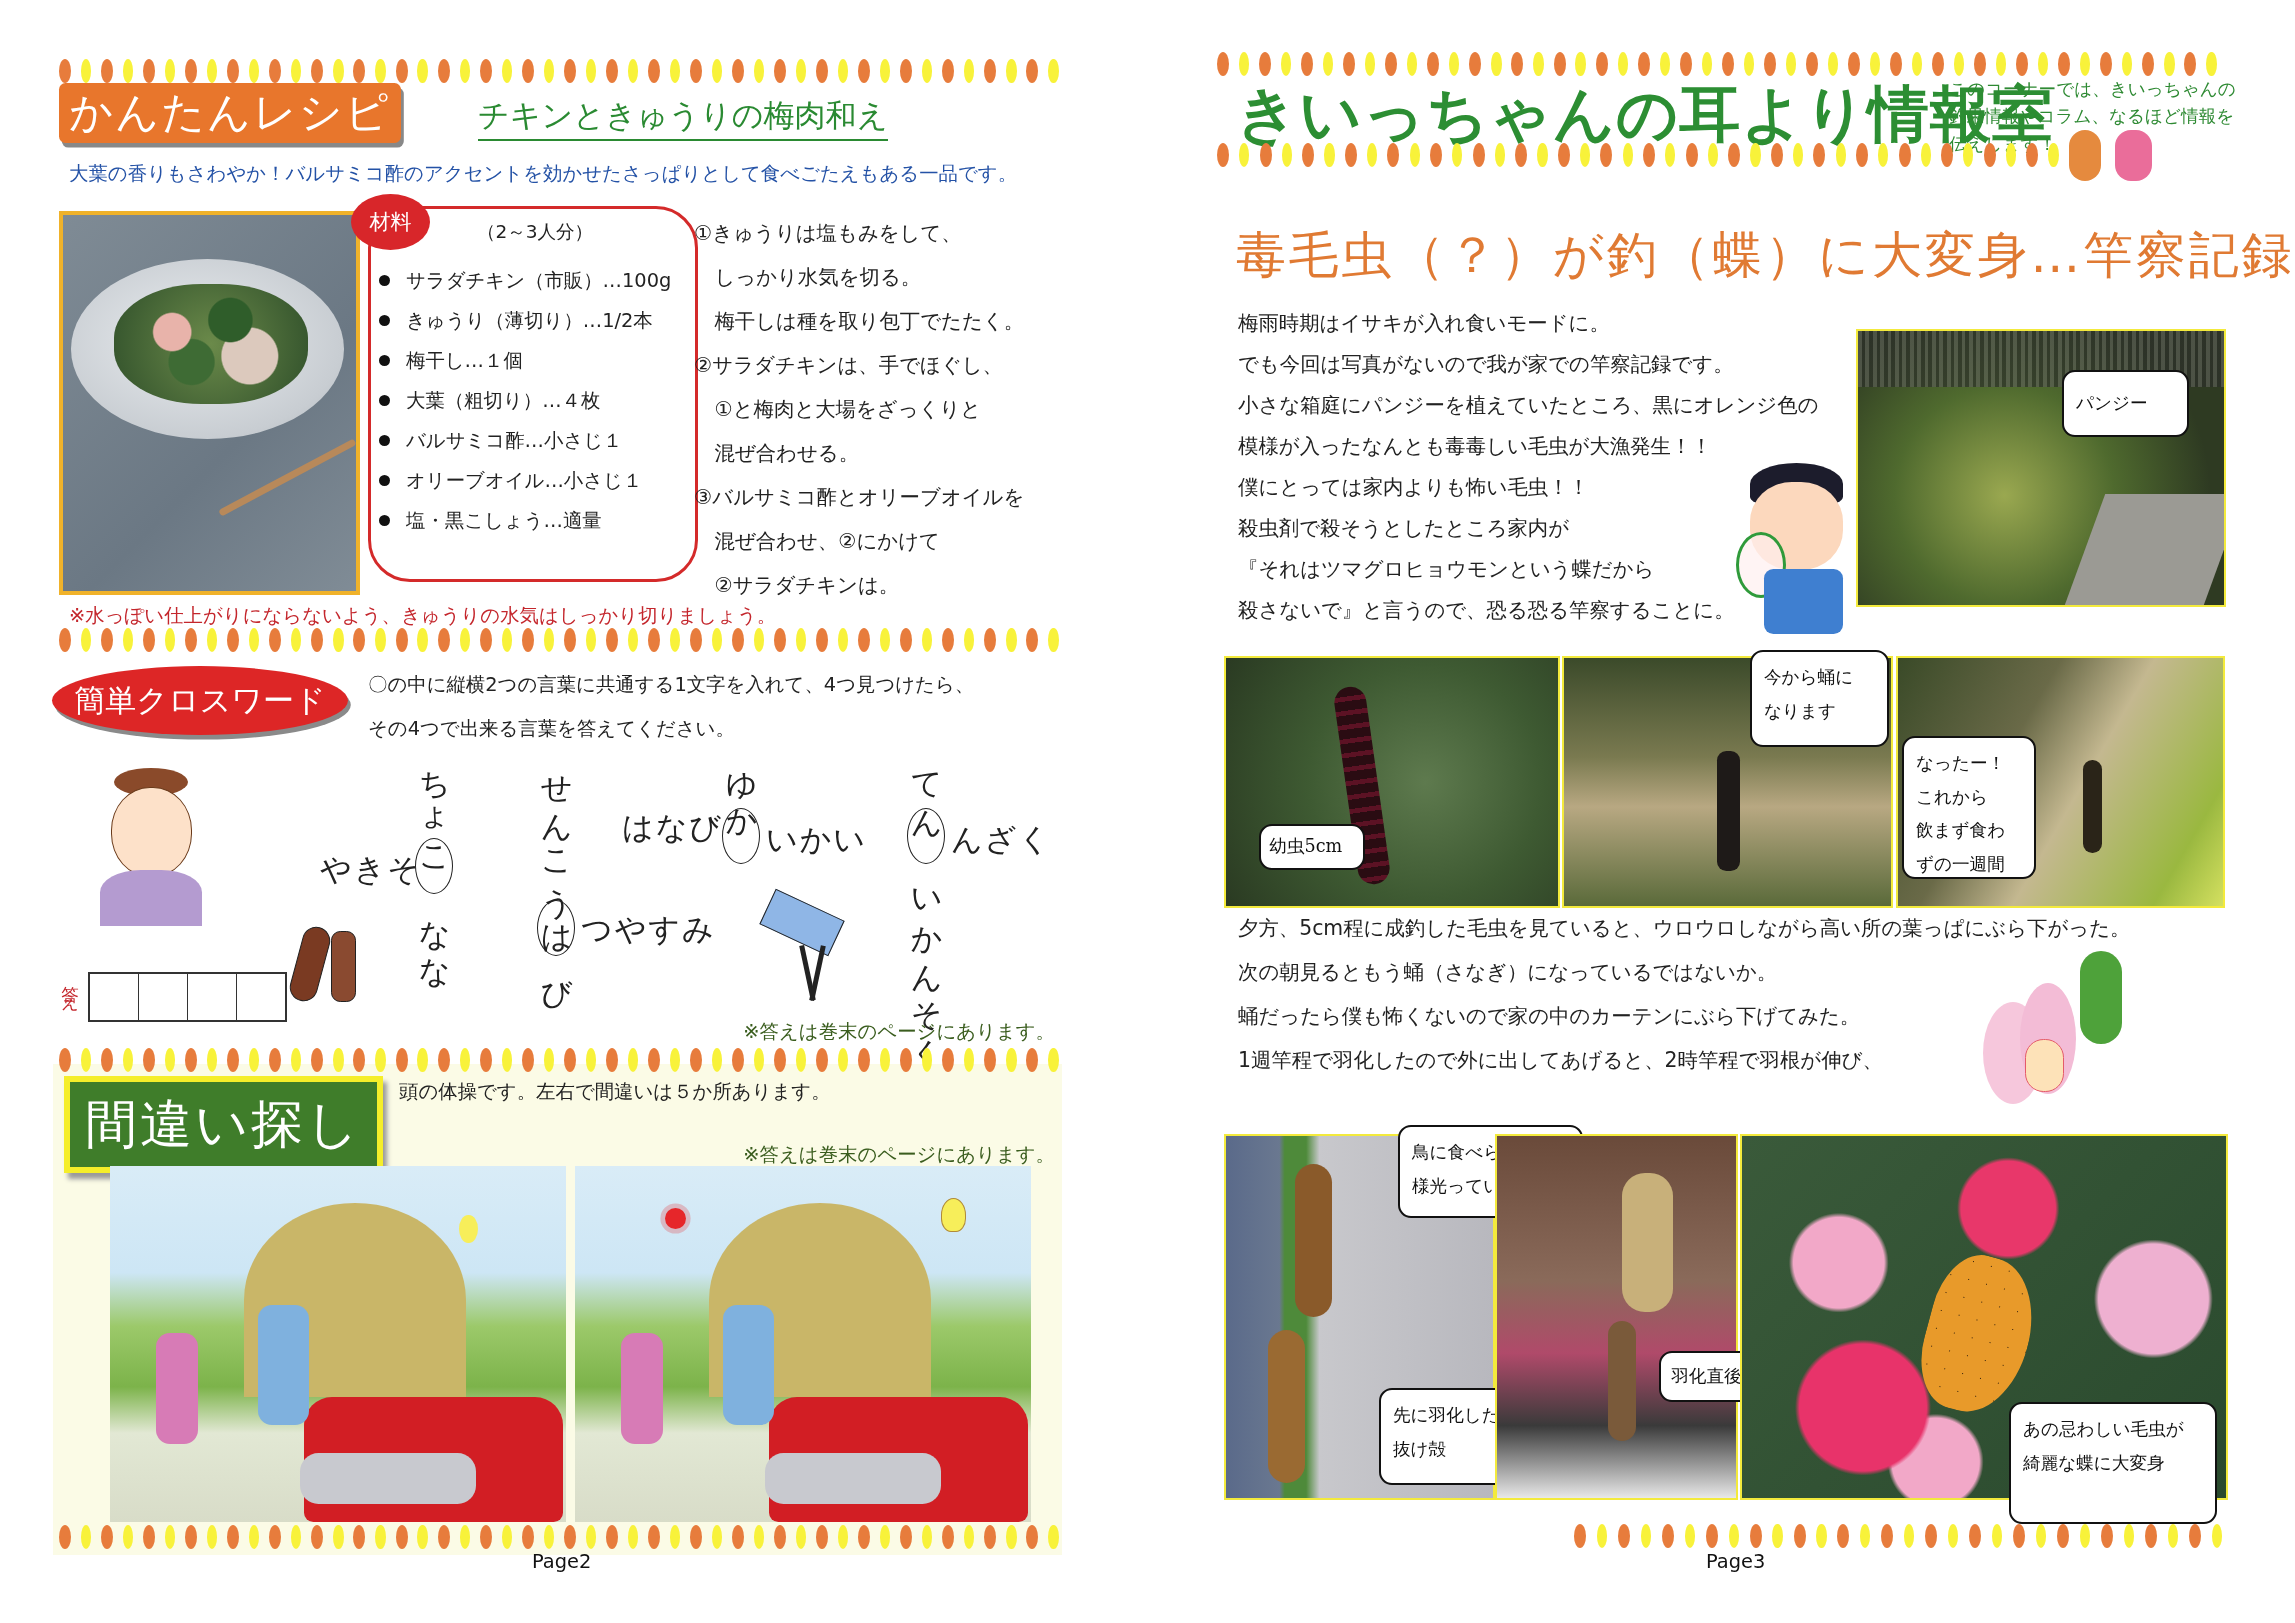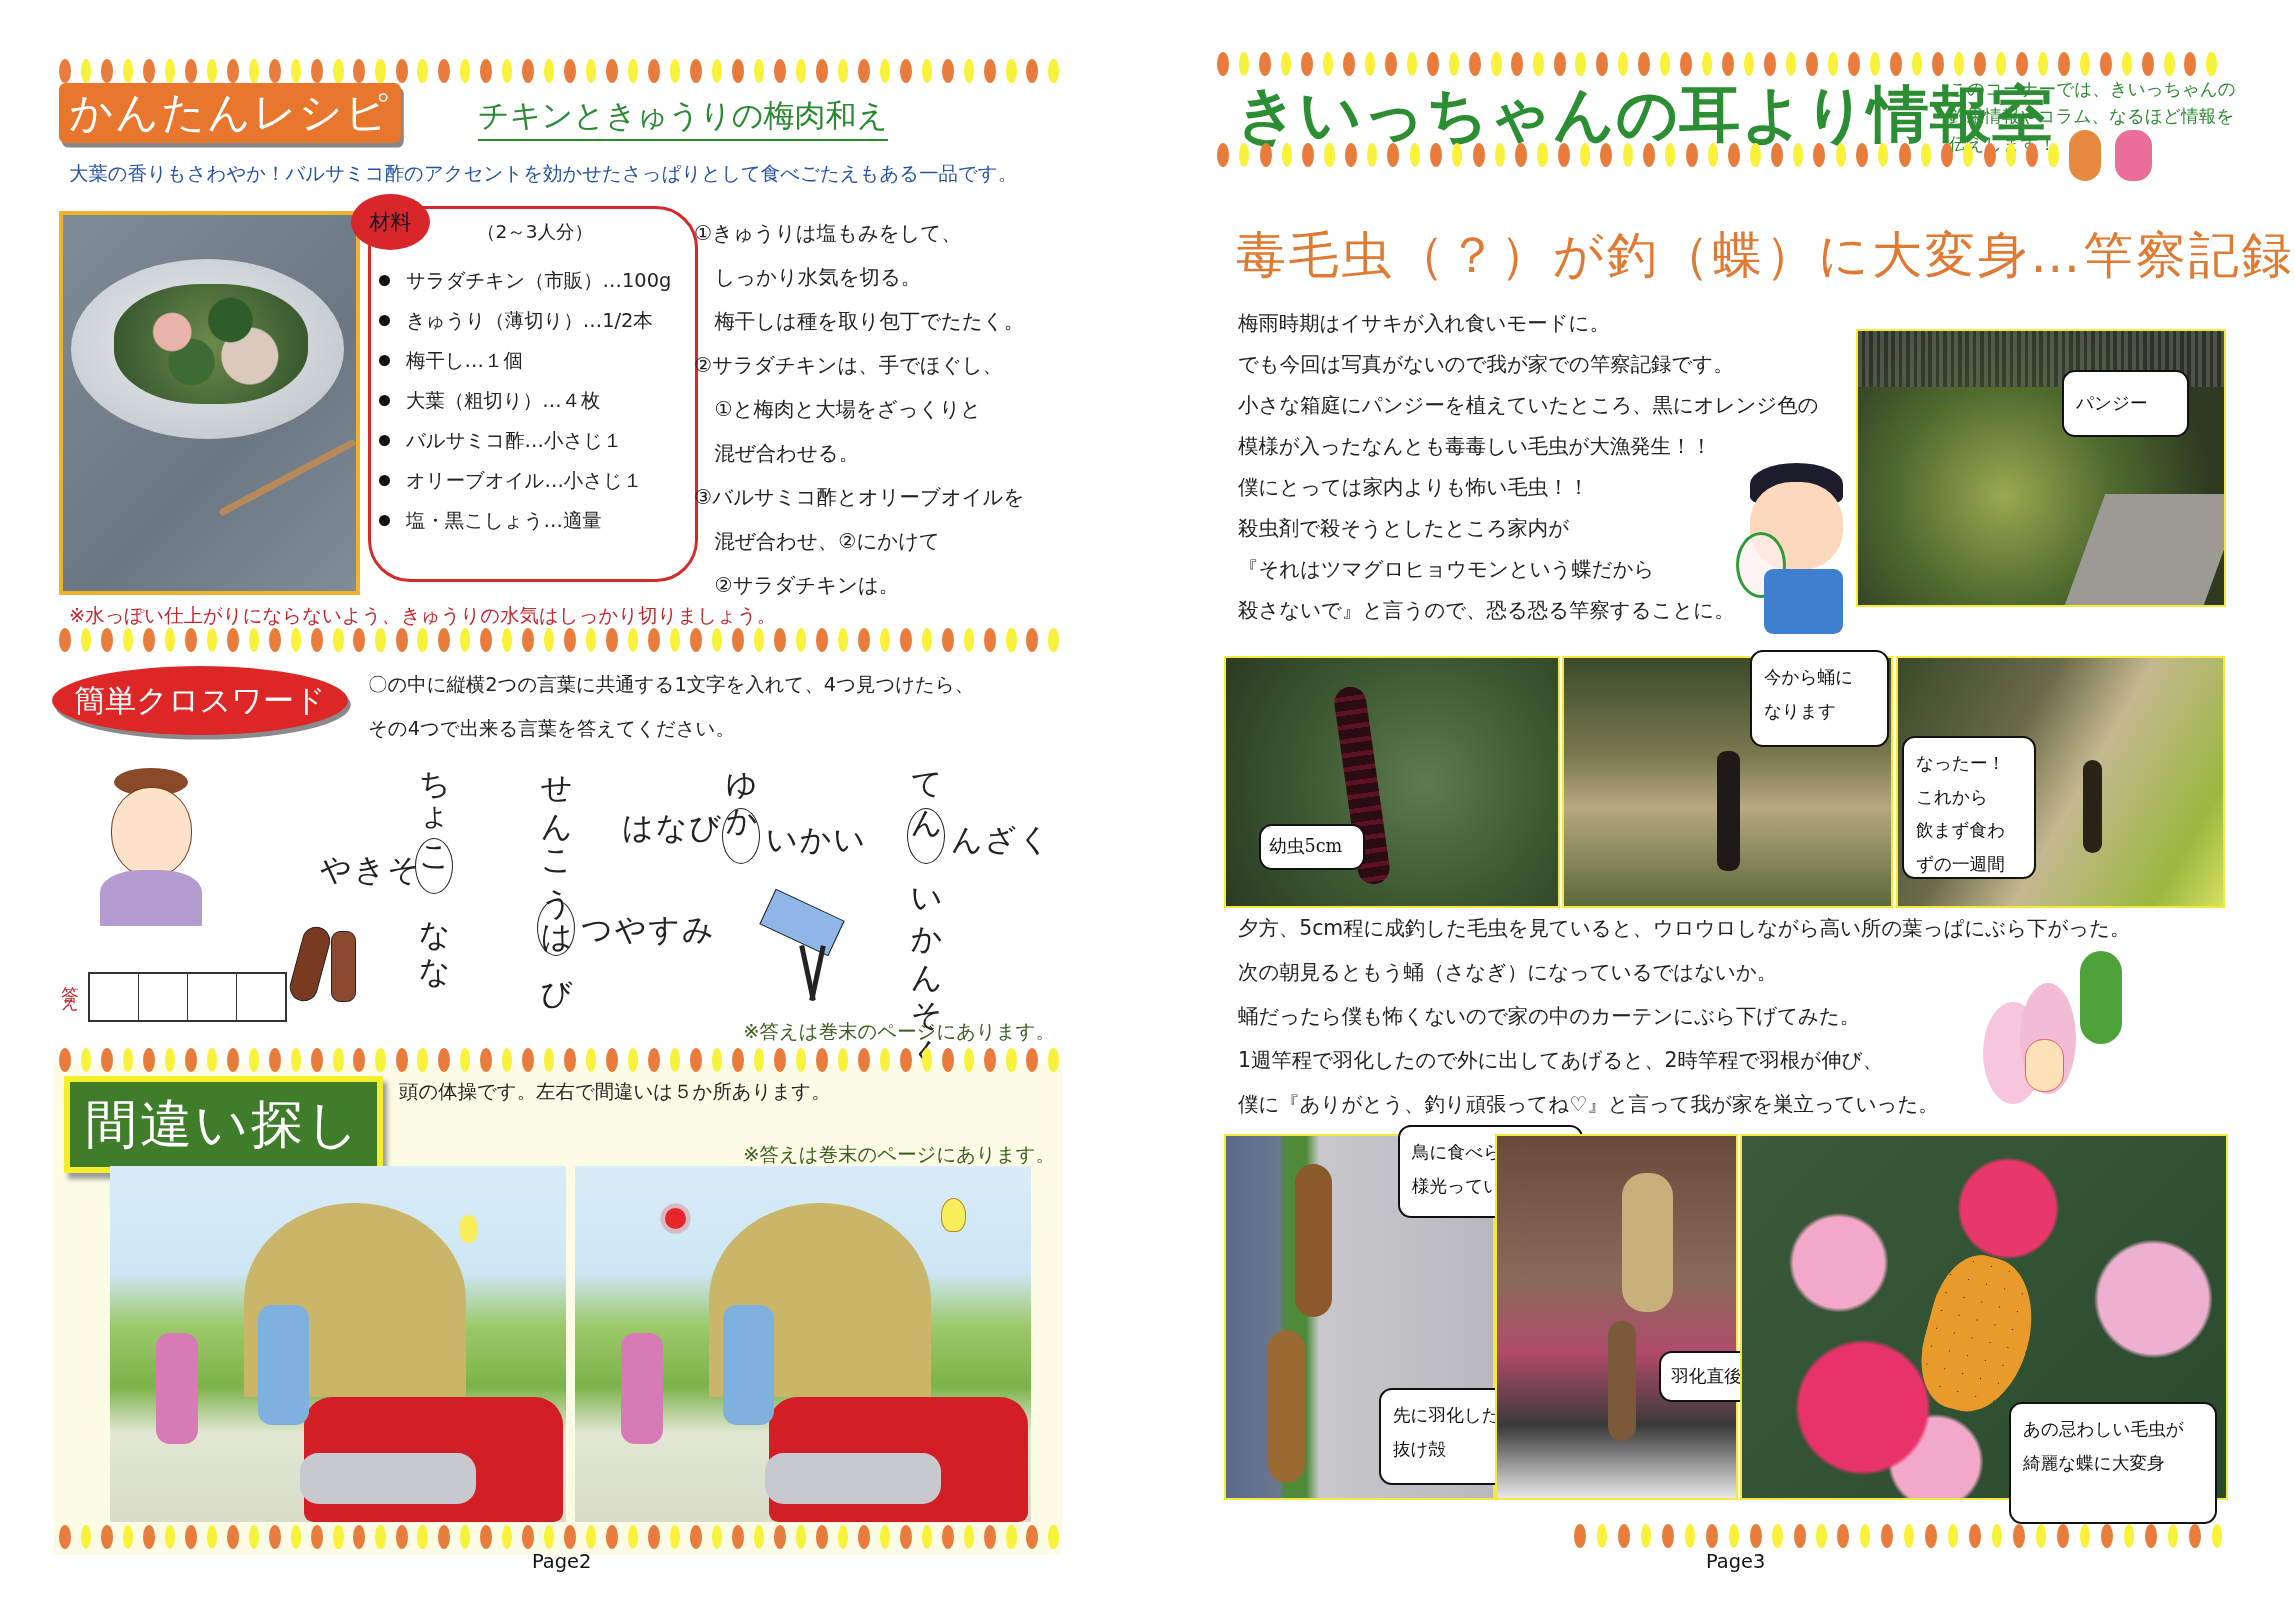--- a/index.html
+++ b/index.html
@@ -10,21 +10,21 @@
   .dots span:nth-child(odd){background:#e77c3c;}
   .dots span:nth-child(even){background:#f8f23a;width:10.2px;}
   .sec-label{position:absolute;color:#fff;display:flex;align-items:center;justify-content:center;}
   .recipe-label{background:#e8762c;border-radius:6.5px;box-shadow:2.8px 4.6px 0 #888;font-size:43px;letter-spacing:1.9px;}
   .cross-label{background:#dd2626;border-radius:50%;box-shadow:2.8px 4.6px 0 #8a8a8a;font-size:31px;}
   .diff-label{background:#3f7d2a;border:6.5px solid #f5ee2a;box-shadow:3.7px 5.6px 4.6px #9a9a9a;font-size:52px;letter-spacing:2.8px;}
   .green-title{color:#2a8a32;font-size:31px;border-bottom:2.3px solid #2a8a32;padding-bottom:1.9px;}
   .blue-sub{color:#2452a6;font-size:19.4px;}
   .photo{position:absolute;overflow:hidden;}
   .ing-box{position:absolute;border:3.7px solid #d42a2a;border-radius:42px;background:#fff;}
-  .ing-badge{position:absolute;background:#d8262a;color:#0f172a;border-radius:50%;display:flex;align-items:center;justify-content:center;font-size:21px;}
+  .ing-badge{position:absolute;background:#d8262a;color:#ffffff;border-radius:50%;display:flex;align-items:center;justify-content:center;font-size:21px;}
   .ing-list{list-style:none;margin:0;padding:0;position:absolute;}
   .ing-list li{font-size:19.4px;height:40px;display:flex;align-items:center;}
   .ing-list li::before{content:"";display:inline-block;width:11px;height:11px;border-radius:50%;background:#111;margin-right:15.7px;}
   .steps{position:absolute;}
   .steps div{font-size:20.4px;height:44px;display:flex;align-items:center;white-space:nowrap;}
   .red-note{color:#c4262c;font-size:19.4px;}
   .body-text{font-size:20.4px;white-space:nowrap;}
   .note-green{color:#3a5d1e;font-size:19.4px;}
   .vert{position:absolute;writing-mode:vertical-rl;font-size:31px;letter-spacing:1.9px;line-height:1;}
   .horiz{position:absolute;font-size:31px;letter-spacing:1.9px;white-space:nowrap;line-height:1;}
@@ -517,21 +517,20 @@
     <div>これから</div>
     <div>飲まず食わ</div>
     <div>ずの一週間</div>
   </div>
 
   <div class="abs" style="left:90px;top:914px;">
     <div class="body-text" style="height:44px;">夕方、5cm程に成釣した毛虫を見ていると、ウロウロしながら高い所の葉っぱにぶら下がった。</div>
     <div class="body-text" style="height:44px;">次の朝見るともう蛹（さなぎ）になっているではないか。</div>
     <div class="body-text" style="height:44px;">蛹だったら僕も怖くないので家の中のカーテンにぶら下げてみた。</div>
     <div class="body-text" style="height:44px;">1週竿程で羽化したので外に出してあげると、2時竿程で羽根が伸び、</div>
-    <div class="body-text" style="height:44px;">僕に『ありがとう、釣り頑張ってね♡』と言って我が家を巣立っていった。</div>
   </div>
 
   <div class="abs" style="left:835px;top:951px;width:148px;height:162px;">
     <div style="position:absolute;left:0;top:51px;width:60px;height:102px;border-radius:50%;background:#f6c7dc;"></div>
     <div style="position:absolute;left:37px;top:32px;width:56px;height:111px;border-radius:50%;background:#f3bcd6;"></div>
     <div style="position:absolute;left:42px;top:88px;width:37px;height:51px;border-radius:18.5px;background:#fde2b8;border:1.4px solid #e45b6a;"></div>
     <div style="position:absolute;left:97px;top:0;width:42px;height:93px;border-radius:21px;background:#4ea23a;"></div>
   </div>
 
   <div class="photo ybord" style="left:76px;top:1134px;width:271px;height:366px;background:linear-gradient(90deg,#5a6a8a 0%,#6a7890 20%,#4e8a3a 22%,#4e8a3a 30%,#c8c8cc 35%,#b8b8be 100%);">

